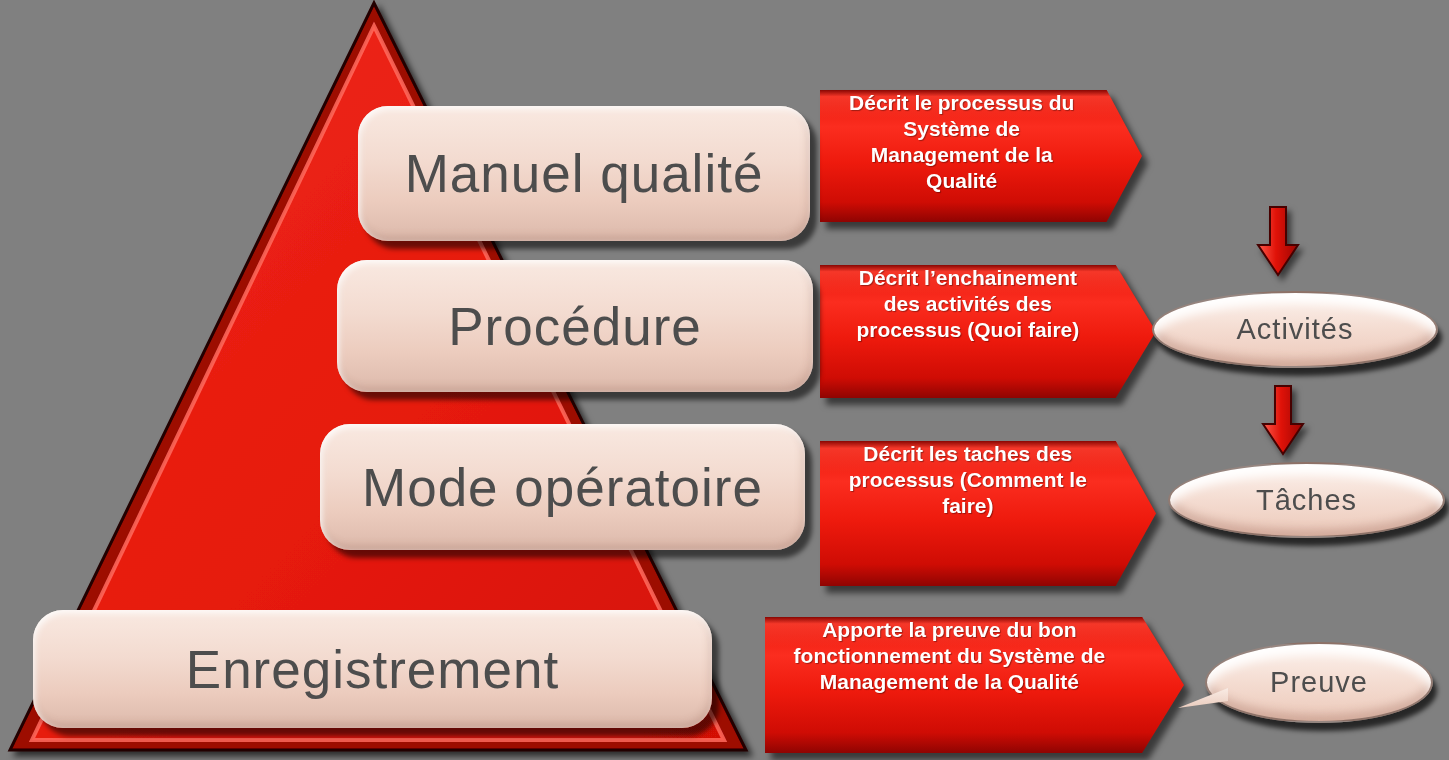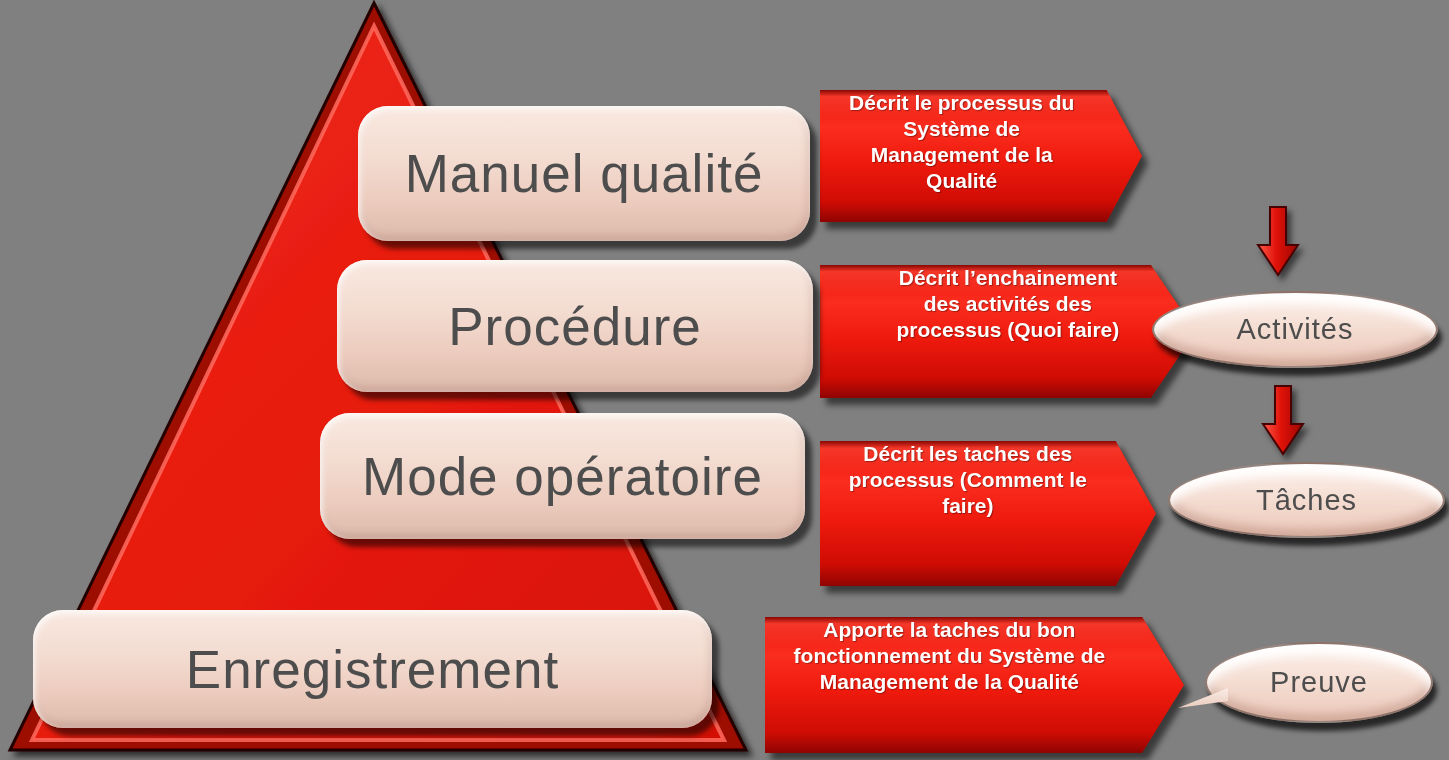--- a/index.html
+++ b/index.html
@@ -34,41 +34,41 @@
     display: flex;
     align-items: center;
     justify-content: center;
     color: #4d4d4d;
     font-size: 53px;
     letter-spacing: 1px;
     z-index: 3;
   }
   .box-manuel   { left: 358px; top: 86px;  width: 452px; height: 135px; margin-top: 20px; }
   .box-procedure{ left: 337px; top: 260px; width: 476px; height: 132px; }
-  .box-mode     { left: 320px; top: 413px; width: 485px; height: 126px; }
+  .box-mode     { left: 320px; top: 424px; width: 485px; height: 126px; }
   .box-enreg    { left: 33px;  top: 610px; width: 679px; height: 118px; }
 
   
   .desc-arrow {
     position: absolute;
     filter: drop-shadow(6px 7px 3px rgba(0,0,0,0.55));
     z-index: 2;
   }
   .desc-arrow .shape {
     width: 100%; height: 100%;
     display: flex;
     justify-content: center;
     background:
       linear-gradient(180deg, rgba(120,5,2,0.85) 0%, rgba(255,80,64,0.55) 5%, rgba(255,255,255,0) 22%),
       linear-gradient(180deg, #e61408 0%, #fb2d1f 28%, #ee1a0d 55%, #cf0c04 85%, #8f0402 100%);
   }
   .arrow1 { left: 820px; top: 90px;  width: 322px; height: 132px; }
   .arrow1 .shape { clip-path: polygon(0 0, 89% 0, 100% 50%, 89% 100%, 0 100%); }
   .arrow2 { left: 820px; top: 265px; width: 336px; height: 133px; }
-  .arrow2 .shape { clip-path: polygon(0 0, 88% 0, 100% 50%, 88% 100%, 0 100%); padding-left: 40px; }
+  .arrow2 .shape { clip-path: polygon(0 0, 88% 0, 100% 50%, 88% 100%, 0 100%); }
   .arrow3 { left: 820px; top: 441px; width: 336px; height: 145px; }
   .arrow3 .shape { clip-path: polygon(0 0, 88% 0, 100% 50%, 88% 100%, 0 100%); }
   .arrow4 { left: 765px; top: 617px; width: 419px; height: 136px; }
   .arrow4 .shape { clip-path: polygon(0 0, 90% 0, 100% 50%, 90% 100%, 0 100%); }
 
   .desc-text {
     width: 82%;
     margin-right: 12%;
     text-align: center;
     color: #ffffff;
@@ -206,21 +206,21 @@
   </div>
   <div class="result-ellipse ell-taches">
     <span>Tâches</span>
   </div>
 
   <div class="level-box box-enreg">
     <span>Enregistrement</span>
   </div>
   <div class="desc-arrow arrow4">
     <div class="shape">
-      <div class="desc-text">Apporte la taches du bon
+      <div class="desc-text">Apporte la preuve du bon
 fonctionnement du Système de
 Management de la Qualité</div>
     </div>
   </div>
   <div class="bubble-tail"></div>
   <div class="result-ellipse ell-preuve">
     <span>Preuve</span>
   </div>
 
 </div>

